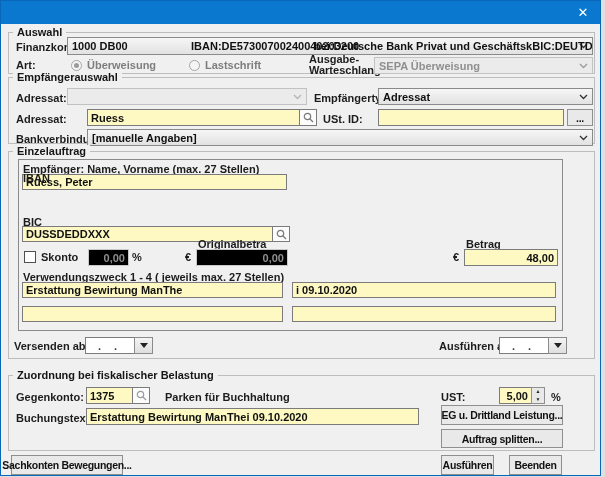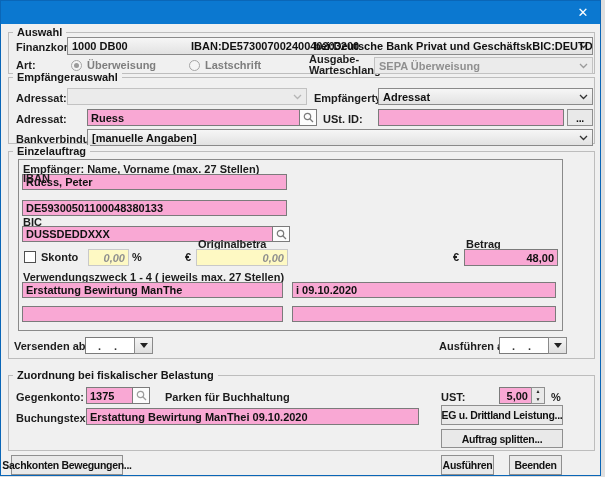--- a/index.html
+++ b/index.html
@@ -8,23 +8,23 @@
   #dialog{position:absolute;left:0;top:0;width:601px;height:476px;background:#f0f0f0;
           border:1px solid #0a66b7;box-sizing:border-box;}
   .lbl{position:absolute;font-weight:600;color:#1c1c1c;white-space:nowrap;}
   .lbl.gray{color:#7e7e7e;}
   .titlebar{position:absolute;left:0;top:0;width:100%;height:23px;background:#0b78d0;}
   .title-text{position:absolute;left:10px;top:5px;color:#fff;font-size:11px;font-weight:400;white-space:nowrap;}
   .close-btn{position:absolute;right:0;top:0;width:34px;height:23px;display:flex;align-items:center;justify-content:center;color:#fff;font-size:13px;cursor:default;}
   .group{position:absolute;border:1px solid #bdbdbd;box-sizing:border-box;}
   .legend{position:absolute;font-weight:700;color:#151515;background:#f0f0f0;padding:0 4px;white-space:nowrap;}
   .panel{position:absolute;border:1px solid #8a8a8a;box-sizing:border-box;}
-  input.fld{position:absolute;border:1px solid #7b7b7b;background:#f9a8d4;color:#111;
+  input.fld{position:absolute;border:1px solid #7b7b7b;background:#fef9c3;color:#111;
             font:600 11px "Liberation Sans",sans-serif;padding:0 3px;box-sizing:border-box;outline:none;}
-  input.fld.dis{background:#fef9c3;border-color:#c9c9c9;color:#8f8f8f;font-style:italic;}
+  input.fld.dis{background:#000000;border-color:#c9c9c9;color:#8f8f8f;}
   input.fld.rt{text-align:right;}
   .combo{position:absolute;border:1px solid #8a8a8a;background:linear-gradient(#f6f6f6,#e2e2e2);
          display:flex;align-items:center;padding:0 4px;box-sizing:border-box;font-weight:600;color:#111;
          white-space:nowrap;overflow:hidden;}
   .combo.dis{color:#8f8f8f;border-color:#c2c2c2;background:#ebebeb;}
   .combo .chev{margin-left:auto;flex:0 0 auto;}
   .chev svg{display:block;}
   .btn{position:absolute;border:1px solid #8f8f8f;background:#e9e9e9;color:#111;
        font:600 10.5px "Liberation Sans",sans-serif;letter-spacing:-0.3px;
        display:flex;align-items:center;justify-content:center;box-sizing:border-box;white-space:nowrap;cursor:default;}
@@ -129,21 +129,20 @@
   </div>
 
   <div class="group" style="left:7px;top:150px;width:587px;height:208px;"></div>
   <span class="legend" style="left:12px;top:144px;">Einzelauftrag</span>
   <div class="panel" style="left:17px;top:158px;width:545px;height:172px;"></div>
 
   <span class="lbl" style="left:22px;top:162px;">Empfänger: Name, Vorname (max. 27 Stellen)</span>
   <input class="fld" style="left: 21px; top: 173px; width: 265px; height: 16px;" value="Ruess, Peter">
 
   <span class="lbl" style="left:22px;top:171px;">IBAN</span>
-  <input class="fld" style="left: 21px; top: 199px; width: 265px; height: 16px;" value="DE59300501100048380133">
 
   <span class="lbl" style="left:22px;top:215px;">BIC</span>
   <input class="fld" style="left: 21px; top: 225px; width: 251px; height: 16px;" value="DUSSDEDDXXX">
   <span class="sbtn" style="left:271px;top:225px;width:18px;height:16px;">
     <svg width="11" height="11" viewBox="0 0 11 11">
           <circle cx="4.5" cy="4.5" r="3.2" fill="none" stroke="#7a7a7a" stroke-width="1.2"></circle>
           <line x1="7" y1="7" x2="10" y2="10" stroke="#7a7a7a" stroke-width="1.3"></line>
         </svg>
   </span>
 

